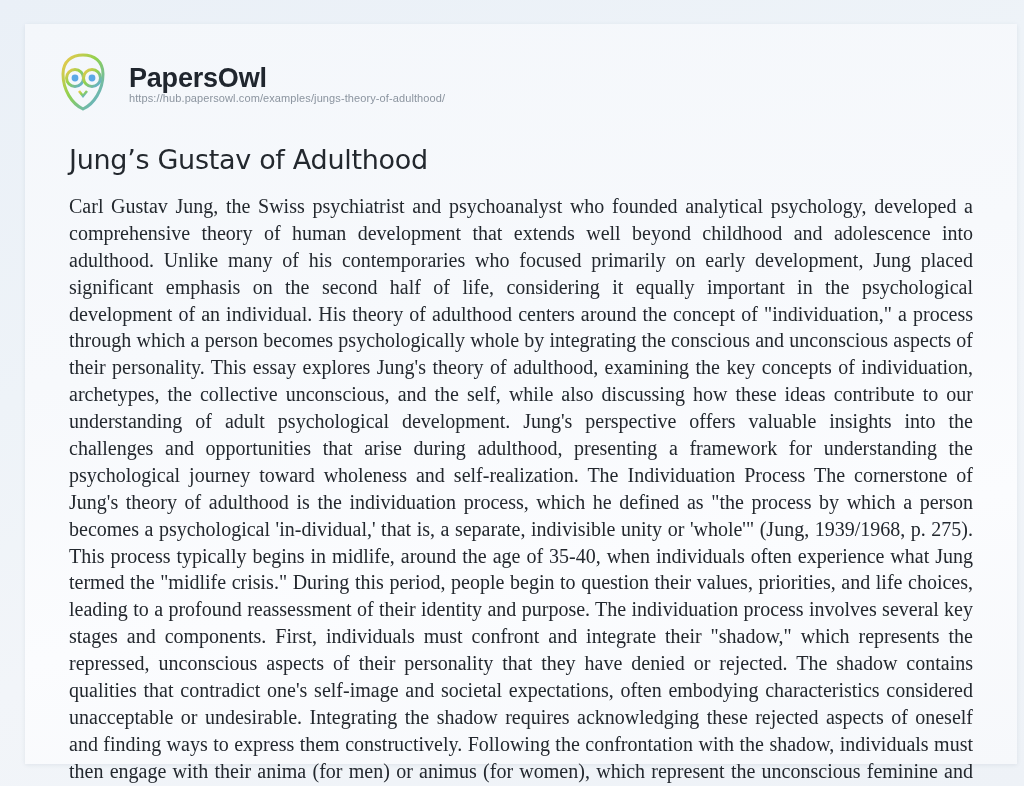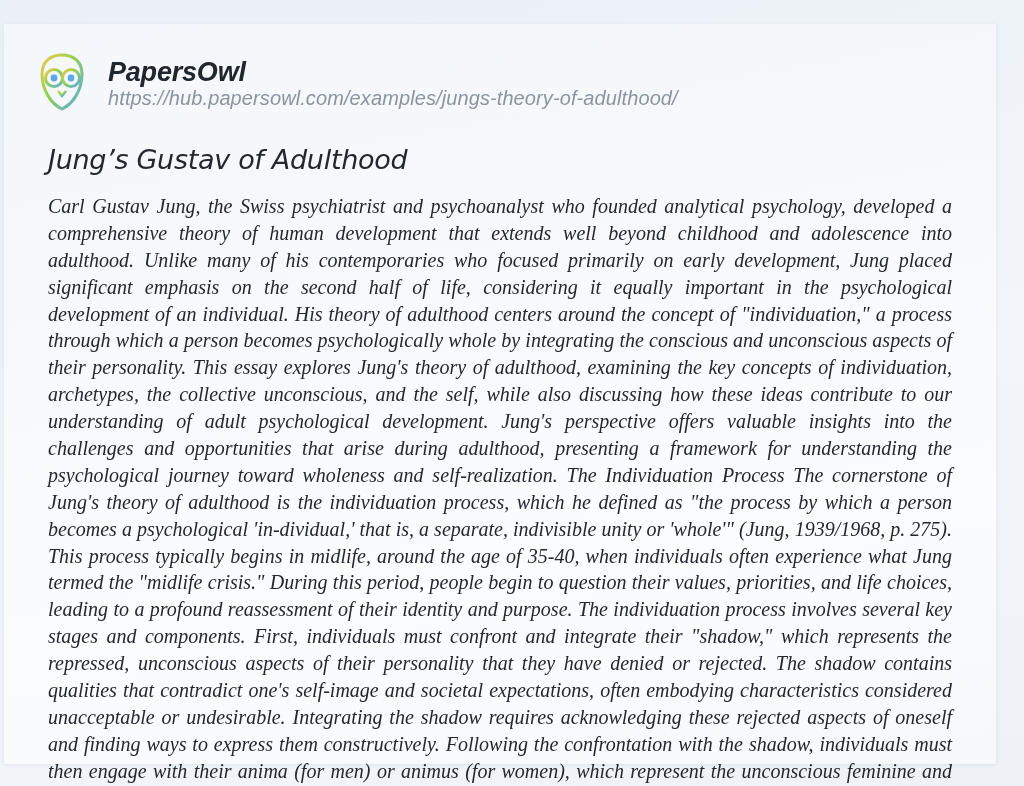--- a/index.html
+++ b/index.html
@@ -13,27 +13,26 @@
   .page {
     position: relative;
     width: 1024px;
     height: 786px;
     background: linear-gradient(160deg, #eaf0f7 0%, #eef3f8 35%, #f2f5f9 60%, #eef2f7 100%);
     overflow: hidden;
     box-sizing: border-box;
   }
   .sheet {
     position: absolute;
-    left: 4px;
+    left: 25px;
     top: 24px;
     width: 992px;
     height: 740px;
     background: linear-gradient(170deg, #f4f7fb 0%, #f7f9fc 40%, #fbfcfe 70%, #f6f8fb 100%);
     box-shadow: 0 1px 4px rgba(70, 90, 120, 0.10);
-    font-style: italic;
   }
   .header {
     display: flex;
     align-items: center;
     padding: 26px 0 0 26px;
     gap: 14px;
   }
   .logo-mark {
     width: 64px;
     height: 64px;
@@ -47,21 +46,21 @@
     padding-top: 4px;
   }
   .brand-name {
     font-size: 27px;
     font-weight: bold;
     color: #20262e;
     letter-spacing: -0.2px;
     line-height: 1.05;
   }
   .brand-url {
-    font-size: 20px;
+    font-size: 11px;
     color: #8b949f;
     letter-spacing: 0.1px;
   }
   .content {
     padding: 30px 44px 0 44px;
   }
   h1.title {
     font-family: "DejaVu Sans", sans-serif;
     font-weight: normal;
     font-size: 27px;

